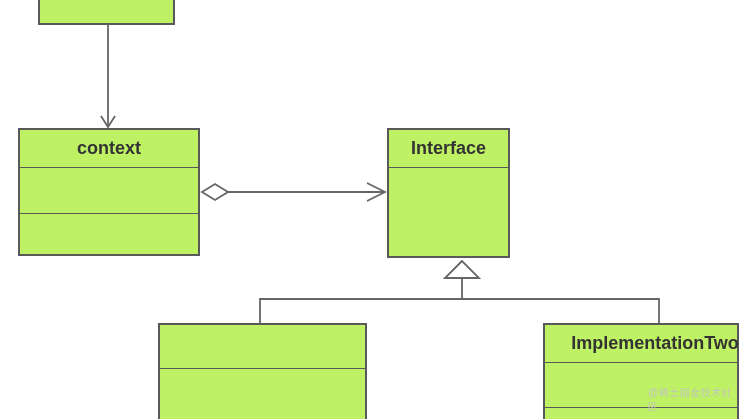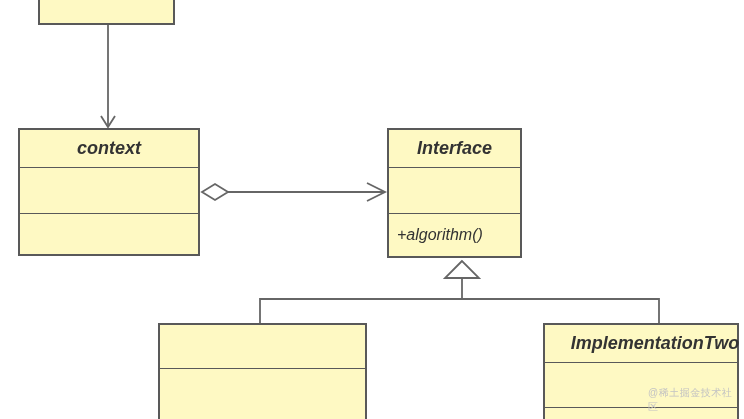--- a/index.html
+++ b/index.html
@@ -10,24 +10,23 @@
     background:#ffffff;
     font-family:"Liberation Sans","DejaVu Sans",sans-serif;
   }
   .connectors{
     position:absolute;left:0;top:0;width:744px;height:419px;
     z-index:1;
   }
   .uml-class{
     position:absolute;
     z-index:2;
-    background:#fef9c3;
+    background:#bef264;
     border:2px solid #595959;
     box-sizing:border-box;
-    font-style:italic;
   }
   .uml-title{
     display:flex;align-items:center;justify-content:center;
     font-weight:bold;
     font-size:18px;
     color:#333333;
     border-bottom:1.5px solid #595959;
     box-sizing:border-box;
   }
   .uml-comp{
@@ -79,24 +78,23 @@
     <div class="uml-title" style="height:29px;border-bottom:none;"></div>
   </div>
 
   <div class="uml-class" style="left:18px;top:128px;width:182px;height:128px;">
     <div class="uml-title" style="height:38px;">context</div>
     <div class="uml-comp" style="height:46px;"></div>
     <div class="uml-comp" style="height:40px;"></div>
   </div>
 
 
-  <div class="uml-class" style="left:387px;top:128px;width:135px;height:130px;">
+  <div class="uml-class" style="left:387px;top:128px;width:123px;height:130px;">
     <div class="uml-title" style="height:38px;">Interface</div>
     <div class="uml-comp" style="height:46px;"></div>
-    <div class="uml-comp uml-method" style="height:42px;">+algorithm()</div>
   </div>
 
   <div class="uml-class" style="left:158px;top:323px;width:209px;height:124px;">
     <div class="uml-comp" style="height:44px;"></div>
     <div class="uml-comp" style="height:38px;"></div>
   </div>
 
   <div class="uml-class" style="left:543px;top:323px;width:196px;height:124px;">
     <div class="uml-title" style="height:38px;padding-left:28px;">ImplementationTwo</div>
     <div class="uml-comp" style="height:45px;"></div>

